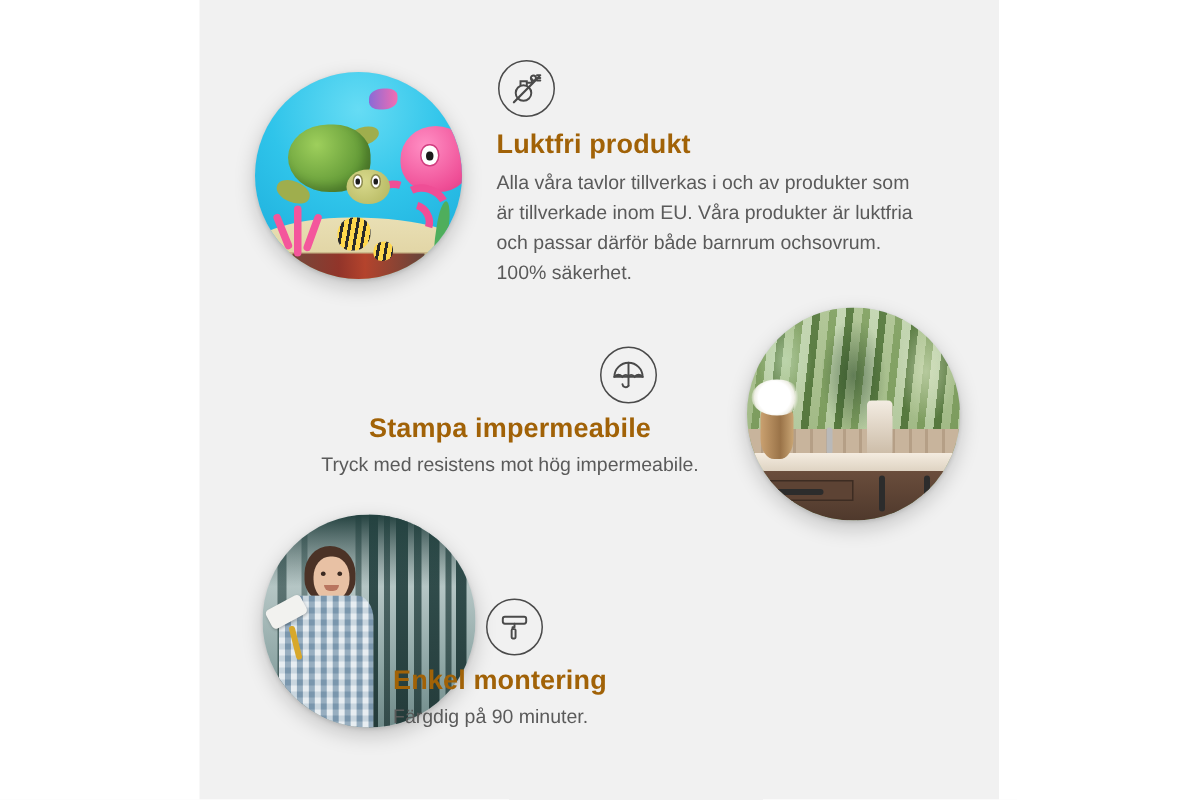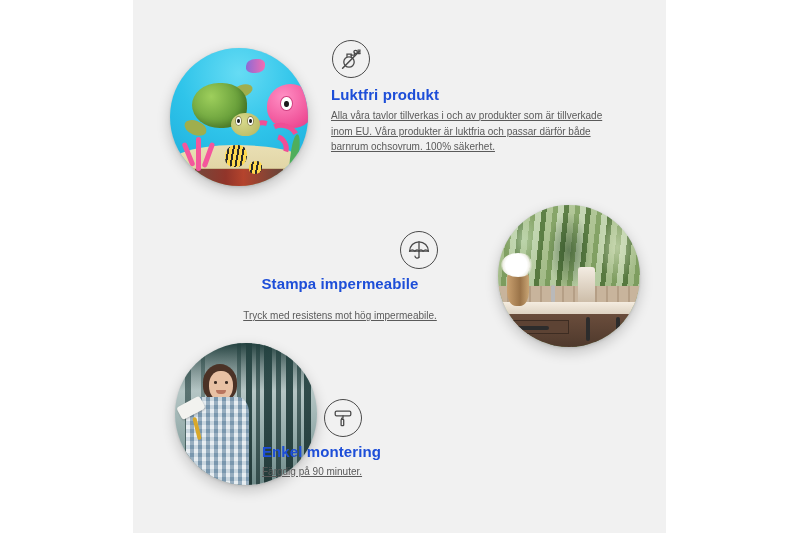--- a/index.html
+++ b/index.html
@@ -242,41 +242,40 @@
 
   
   .feature { position:absolute; }
   .feature .icon-circle {
     width:38px; height:38px;
     border:1.6px solid #4a4a4a;
     border-radius:50%;
     display:flex; align-items:center; justify-content:center;
   }
   .feature h3 {
-    font-size:15px;
+    font-size:18px;
     font-weight:bold;
-    color:#1d4ed8;
+    color:#a16207;
     letter-spacing:.1px;
   }
   .feature p {
-    font-size:10px;
+    font-size:13px;
     color:#5a5a5a;
     line-height:1.55;
-    text-decoration:underline;
   }
 
   
   #feat-odor { left:331px; top:40px; width:290px; text-align:left; }
   #feat-odor .icon-circle { margin:0 0 8px 1px; }
   #feat-odor h3 { margin-bottom:5px; }
 
   
   #feat-water { left:195px; top:231px; width:290px; text-align:center; }
   #feat-water .icon-circle { margin:0 auto 6px auto; margin-left:205px; }
-  #feat-water h3 { margin-bottom:16px; }
+  #feat-water h3 { margin-bottom:4px; }
 
   
   #feat-mount { left:262px; top:399px; width:265px; text-align:left; }
   #feat-mount .icon-circle { margin:0 auto 6px auto; margin-left:62px; }
   #feat-mount h3 { margin-bottom:4px; }
 </style>
 </head>
 <body>
 
 <div id="stage">

